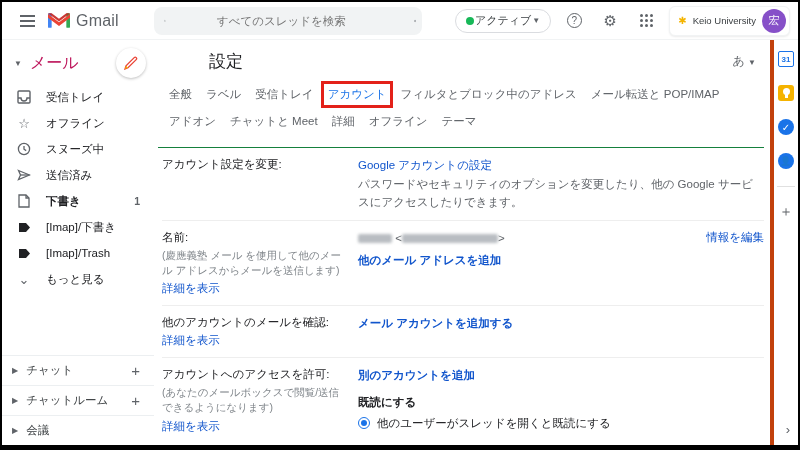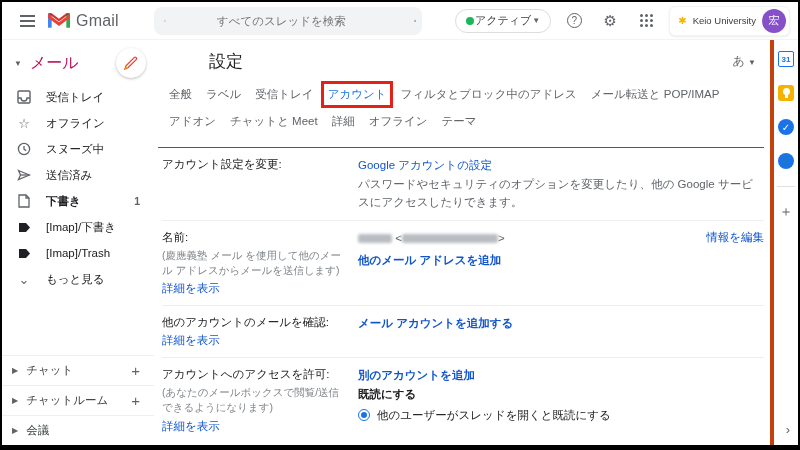--- a/index.html
+++ b/index.html
@@ -63,21 +63,21 @@
   .srow:last-of-type { border-bottom:none; }
   .col-label { width:196px; flex-shrink:0; font-size:11.5px; padding-right:10px; }
   .col-label b { font-weight:normal; color:#202124; }
   .sub { color:#80868b; font-size:10.5px; margin-top:3px; line-height:1.45; }
   .col-body { flex:1; font-size:11.5px; line-height:1.5; }
   .col-edit { width:80px; text-align:right; font-size:11.5px; }
   a.lnk { color:#15c; text-decoration:none; cursor:pointer; }
   a.lnk.b { font-weight:bold; }
   .desc { color:#5f6368; margin-top:2px; }
   .redact { display:inline-block; height:9px; background:#b9bdc2; border-radius:2px; filter:blur(1.5px); vertical-align:middle; }
-  .grp-title { font-weight:bold; margin-top:2px; }
+  .grp-title { font-weight:bold; margin-top:10px; }
   .radio-line { display:flex; align-items:flex-start; gap:7px; margin-top:3px; }
   .rb { width:12px; height:12px; border-radius:50%; border:1.5px solid #5f6368; margin-top:2px; flex-shrink:0; position:relative; cursor:pointer; }
   .rb.on { border-color:#1a73e8; }
   .rb.on::after { content:""; position:absolute; inset:2px; border-radius:50%; background:#1a73e8; }
   
   .rpanel { width:28px; border-left:4px solid #c2410c; display:flex; flex-direction:column; align-items:center; padding-top:10px; gap:16px; flex-shrink:0; }
   .ric { width:18px; height:18px; display:flex; align-items:center; justify-content:center; cursor:pointer; }
   .cal { width:16px; height:16px; background:#fff; border:1.5px solid #1a73e8; border-radius:2px; color:#1a73e8; font-size:8px; display:flex; align-items:center; justify-content:center; font-weight:bold; }
   .keep { width:16px; height:16px; background:#f5b300; border-radius:3px; position:relative; }
   .keep::after { content:""; position:absolute; left:4.5px; top:3px; width:7px; height:7px; border-radius:50%; background:#fff; }

